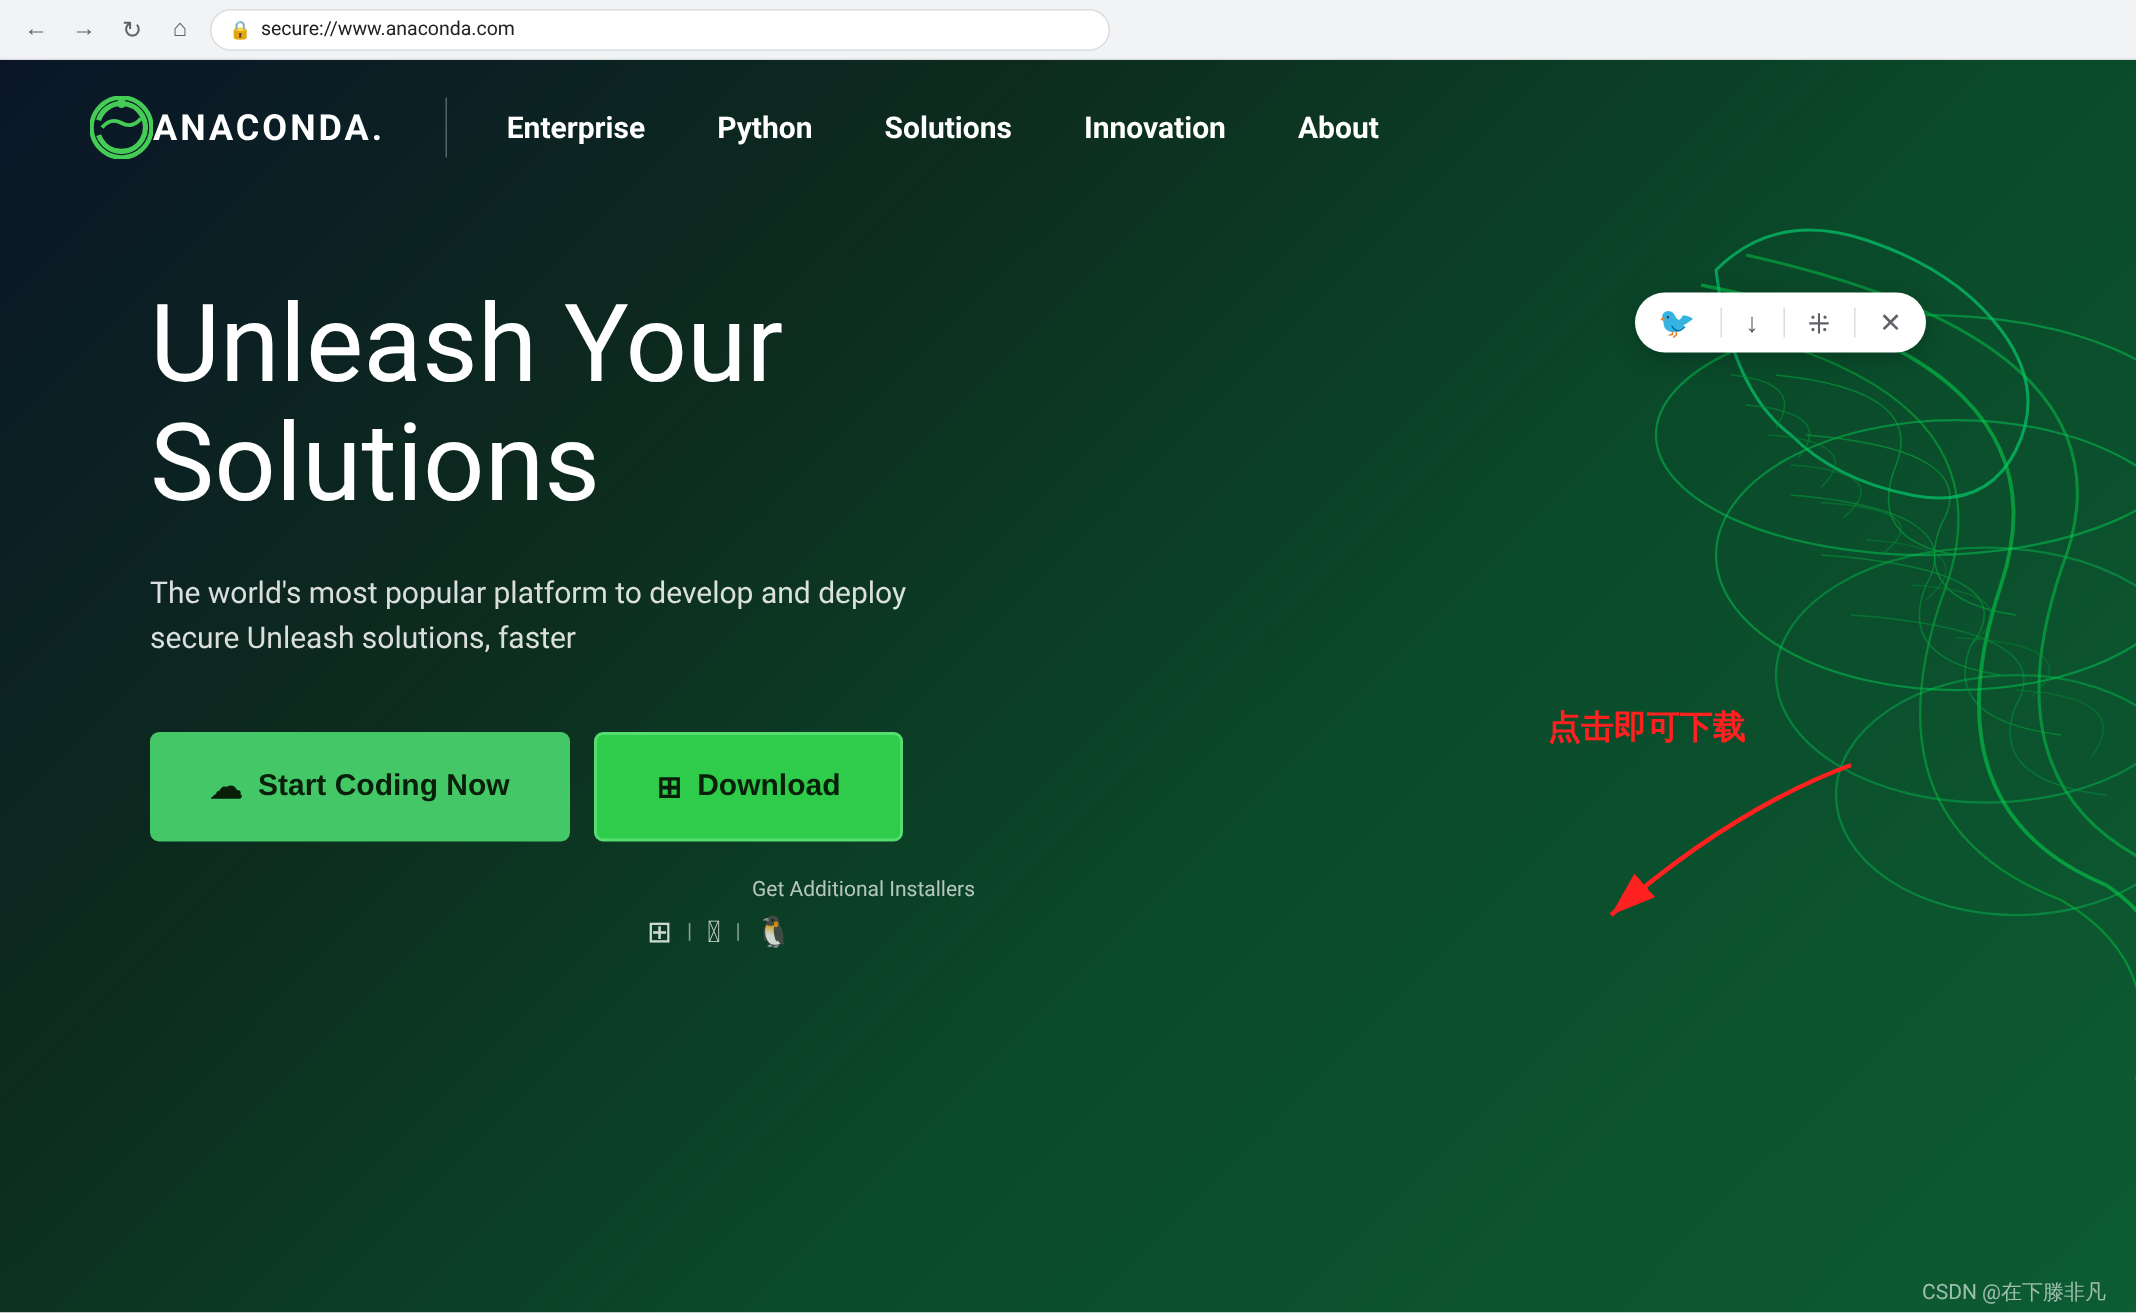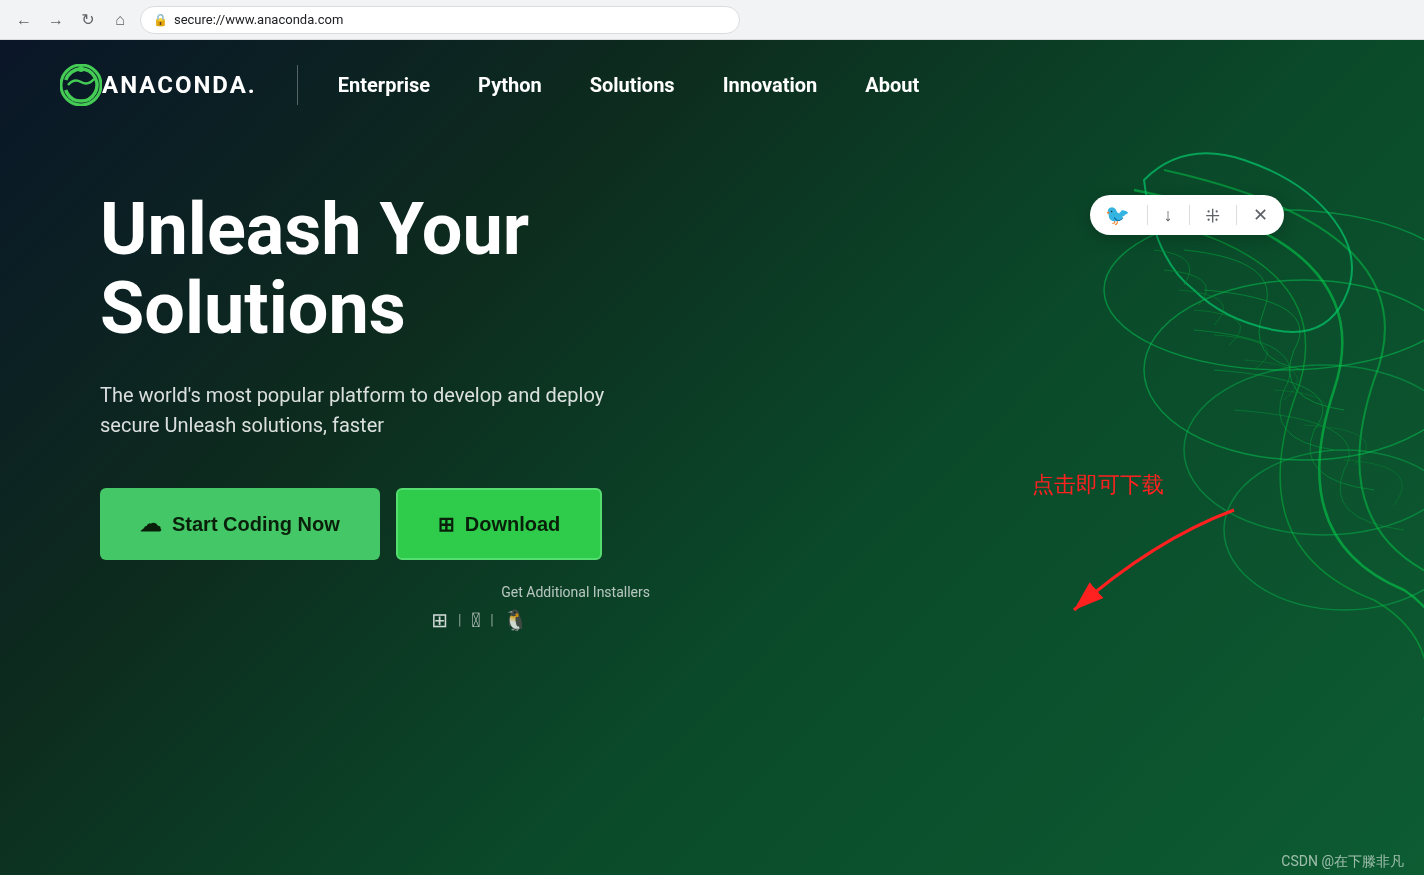--- a/index.html
+++ b/index.html
@@ -164,21 +164,21 @@
     .hero-content {
       position: absolute;
       left: 100px;
       top: 150px;
       z-index: 10;
       max-width: 700px;
     }
 
     .hero-title {
       font-size: 72px;
-      font-weight: 700;
+      font-weight: 400;
       color: white;
       line-height: 1.1;
       margin-bottom: 32px;
     }
 
     .hero-subtitle {
       font-size: 20px;
       color: rgba(255,255,255,0.85);
       line-height: 1.5;
       margin-bottom: 48px;
@@ -263,21 +263,21 @@
       position: absolute;
       top: 430px;
       right: 260px;
       z-index: 30;
       pointer-events: none;
     }
 
     .annotation-text {
       color: #ff2020;
       font-size: 22px;
-      font-weight: 400;
+      font-weight: 700;
       margin-bottom: 8px;
     }
 
     
     .csdn-watermark {
       position: absolute;
       bottom: 4px;
       right: 20px;
       color: rgba(255,255,255,0.6);
       font-size: 14px;

